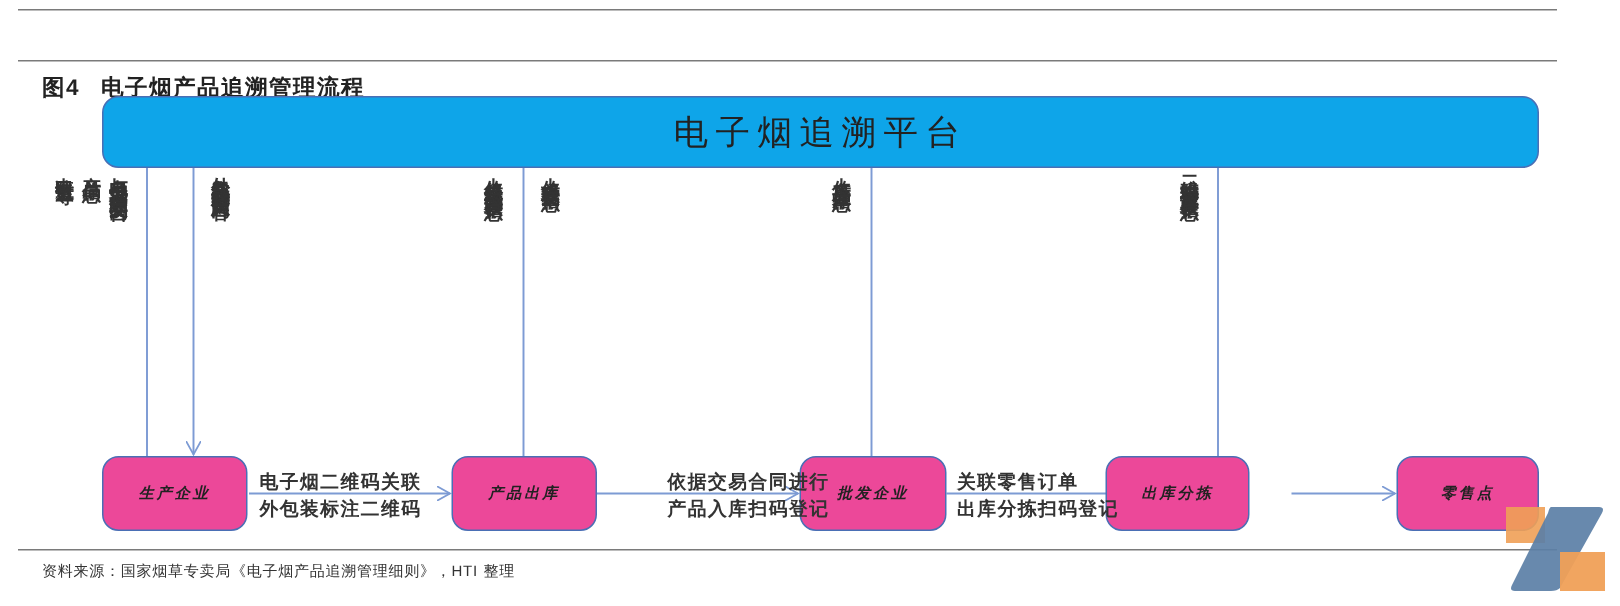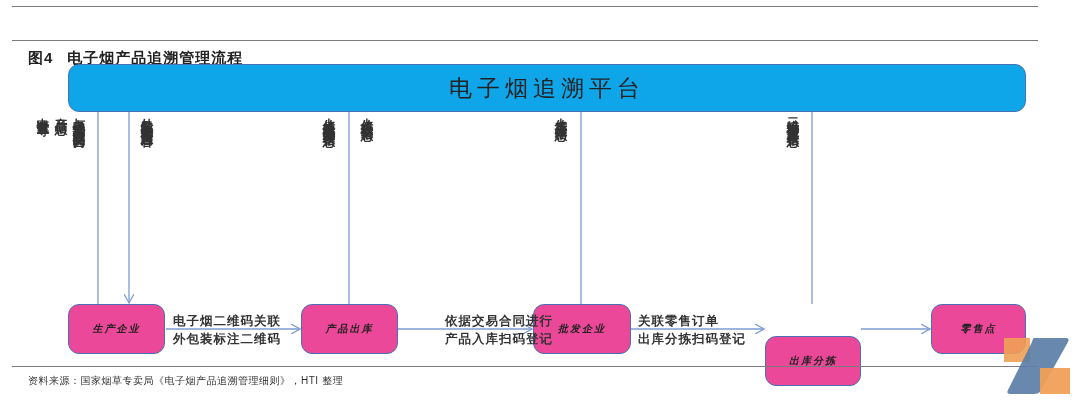--- a/index.html
+++ b/index.html
@@ -63,21 +63,21 @@
 <div class="vtext" style="left:72px; top:108px;">与电子烟批发企业的交易合同</div>
 <div class="vtext" style="left:140px; top:108px;">外包装二维码标签信息内容</div>
 <div class="vtext" style="left:322px; top:108px;">上传外包装二维码关联信息</div>
 <div class="vtext" style="left:360px; top:108px;">上传关联交易信息</div>
 <div class="vtext" style="left:554px; top:108px;">上传产品入库信息</div>
 <div class="vtext" style="left:786px; top:108px;">二维码与零售订单关联信息</div>
 
 <div class="node" style="left:68px; width:95px;">生产企业</div>
 <div class="node" style="left:301px; width:95px;">产品出库</div>
 <div class="node" style="left:533px; width:96px;">批发企业</div>
-<div class="node" style="left:765px; width:94px;margin-top:32px;">出库分拣</div>
+<div class="node" style="left:737px; width:94px;">出库分拣</div>
 <div class="node" style="left:931px; width:93px;">零售点</div>
 
 <div class="elabel" style="left:173px; top:312px;">
   <div>电子烟二维码关联</div>
   <div>外包装标注二维码</div>
 </div>
 <div class="elabel" style="left:405px; top:312px;margin-left:40px;">
   <div>依据交易合同进行</div>
   <div>产品入库扫码登记</div>
 </div>

